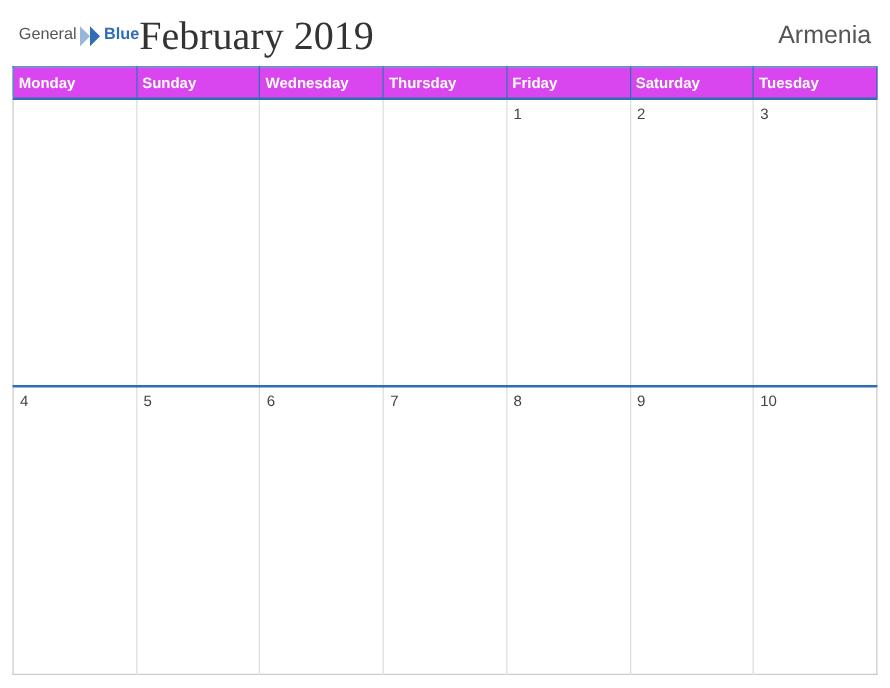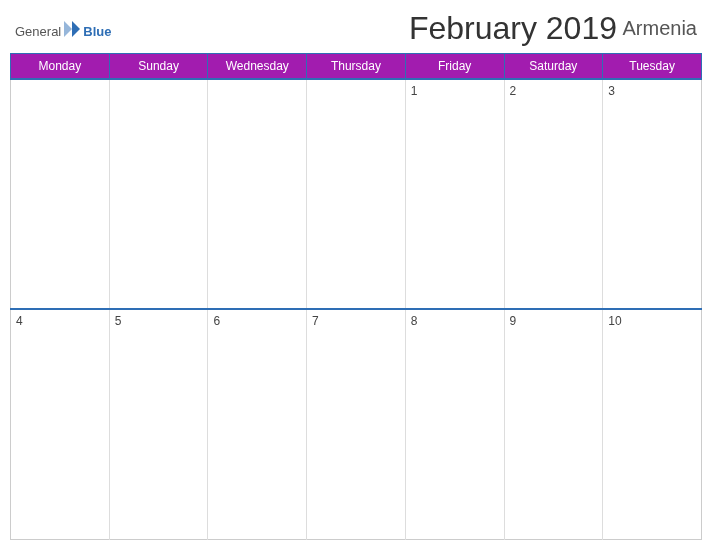--- a/index.html
+++ b/index.html
@@ -19,65 +19,66 @@
     }
     .header {
       display: flex;
       align-items: center;
       justify-content: space-between;
       margin-bottom: 6px;
       padding: 0 5px;
     }
     .logo {
       display: flex;
-      align-items: flex-end;
+      align-items: flex-start;
       font-size: 13px;
     }
     .logo-text-general {
       color: #555;
       font-size: 13px;
     }
     .logo-text-blue {
       color: #2e6eb5;
       font-size: 13px;
       font-weight: bold;
     }
     .logo-icon {
       width: 20px;
       height: 20px;
       margin: 0 1px;
     }
     .month-title {
       font-size: 32px;
       font-weight: normal;
       color: #333;
-      text-align: right;
+      text-align: left;
       flex: 1;
+      font-family: Liberation Serif, serif;
     }
     .country {
       font-size: 20px;
       color: #555;
       min-width: 80px;
       text-align: right;
     }
     .calendar {
       flex: 1;
       border: 1px solid #ccc;
       border-collapse: collapse;
       width: 100%;
       table-layout: fixed;
     }
     .calendar thead tr th {
-      background: #a21caf;
+      background: #d946ef;
       color: #fff;
       font-size: 12px;
-      font-weight: normal;
+      font-weight: bold;
       padding: 5px 4px;
       border: 1px solid #2e6eb5;
-      text-align: center;
+      text-align: left;
     }
     .calendar tbody tr {
       border-top: 2px solid #2e6eb5;
     }
     .calendar tbody tr td {
       vertical-align: top;
       padding: 4px 5px;
       font-size: 11px;
       color: #333;
       border-right: 1px solid #ddd;

